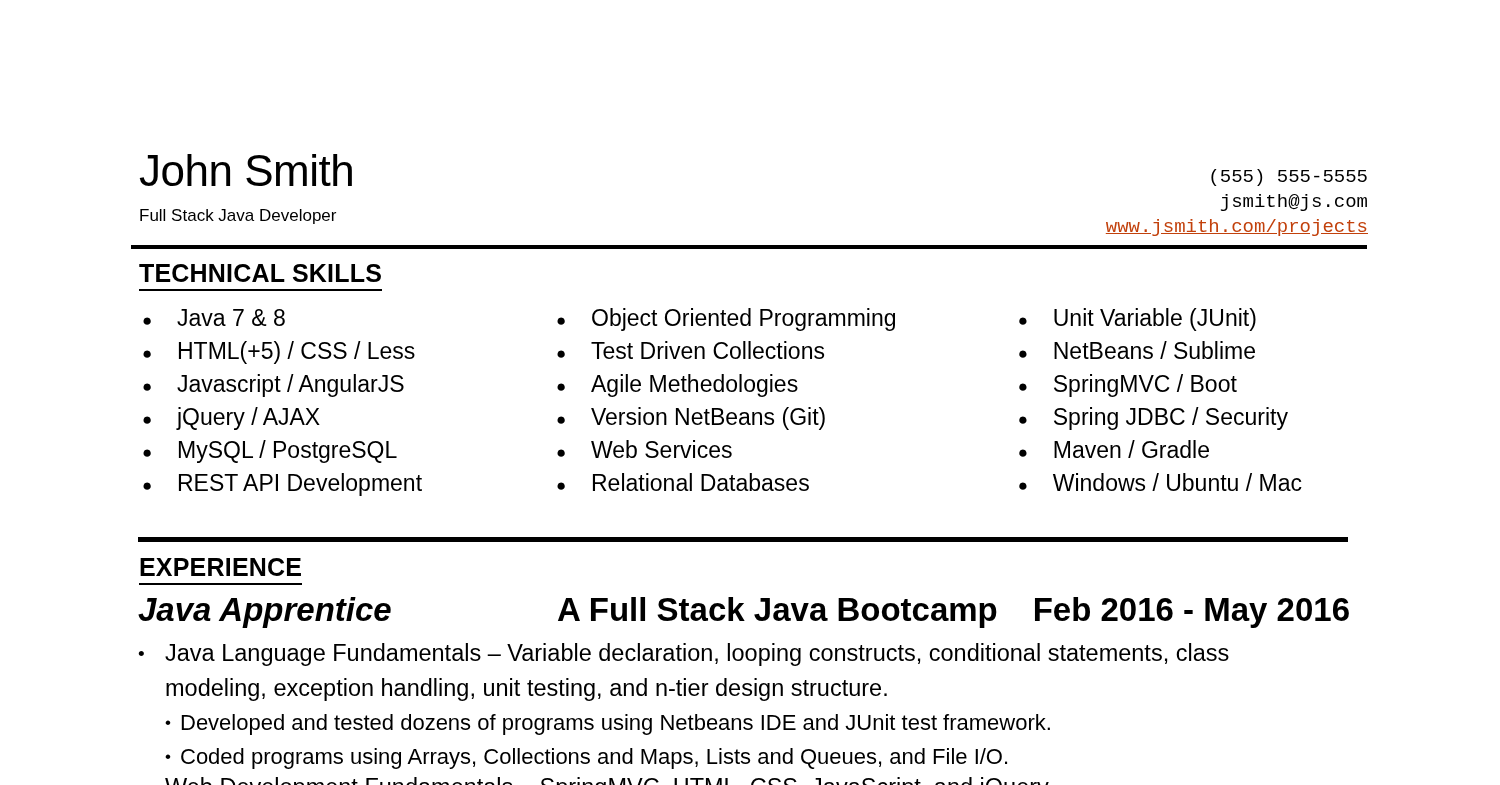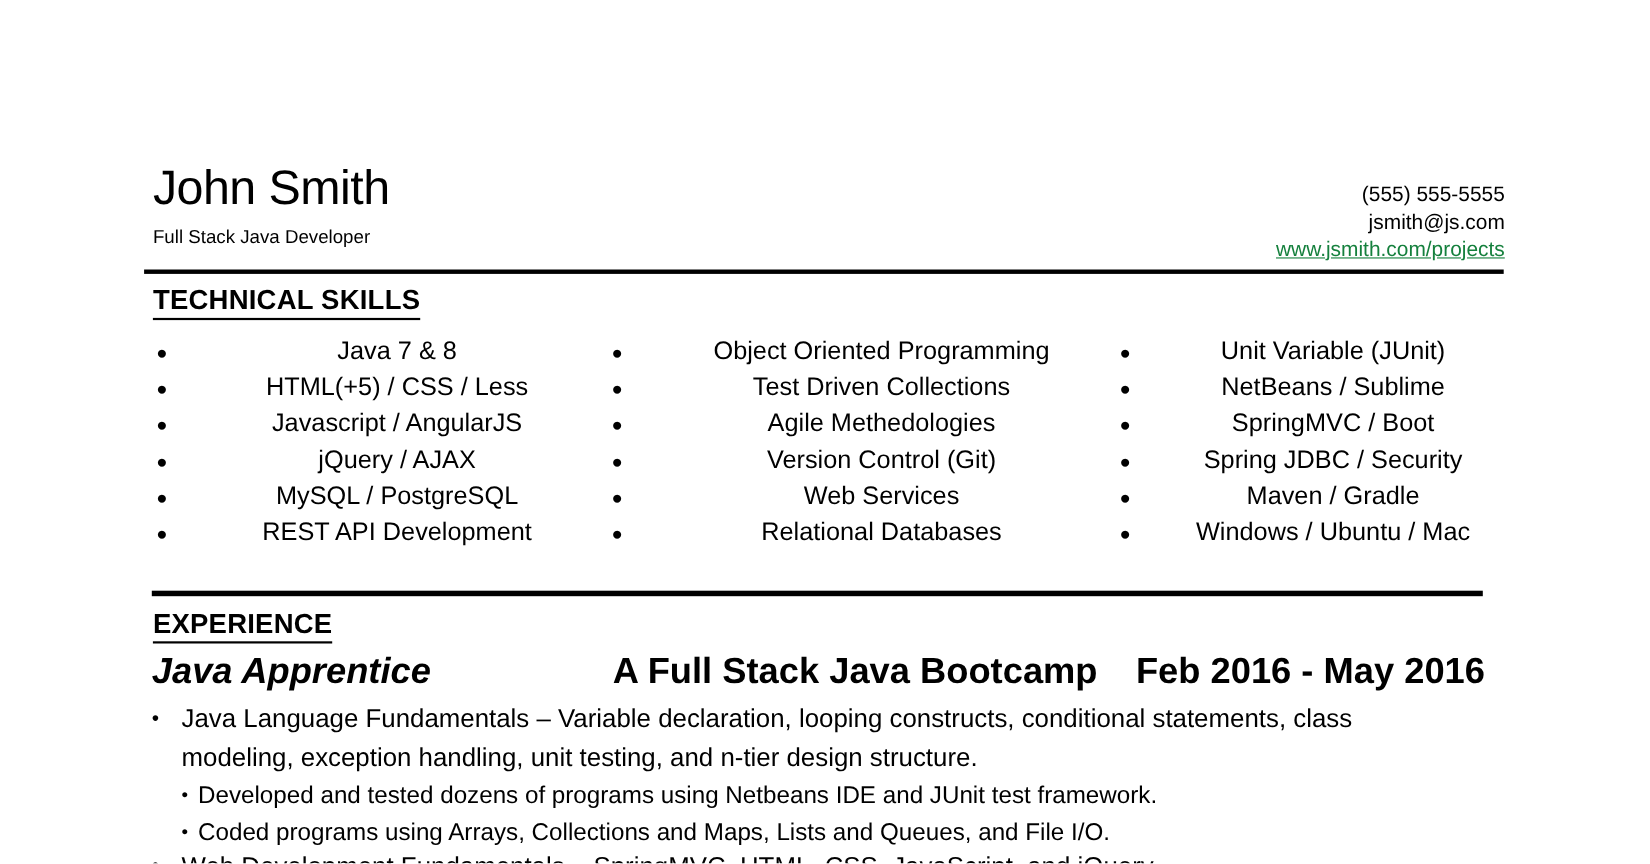--- a/index.html
+++ b/index.html
@@ -48,31 +48,32 @@
     font-size: 17px;
     line-height: 22px;
     margin-top: 6px;
     white-space: nowrap;
   }
   .contact-block {
     position: absolute;
     right: 0;
     top: 22px;
     text-align: right;
+    font-family: Liberation Mono, monospace;
   }
   .contact-line {
     font-size: 19px;
     line-height: 25px;
     white-space: nowrap;
   }
   .contact-link {
     font-size: 19px;
     line-height: 25px;
     white-space: nowrap;
-    color: #15803d;
+    color: #c2410c;
     text-decoration: underline;
     display: inline-block;
     cursor: pointer;
   }
 
   
   .rule {
     position: absolute;
     background: #000000;
   }
@@ -132,21 +133,21 @@
     font-size: 23px;
     line-height: 33px;
     white-space: nowrap;
   }
   .skill-bullet {
     width: 35px;
     flex: 0 0 35px;
     font-size: 17px;
     line-height: 33px;
   }
-  .skill-text { flex: 1 1 auto; text-align: center; }
+  .skill-text { flex: 1 1 auto; }
 
   
   .job-row {
     position: absolute;
     left: 138px;
     top: 592px;
     width: 1212px;
     height: 36px;
     font-size: 33px;
     line-height: 36px;
@@ -278,21 +279,21 @@
       <div class="skill-item">
         <span class="skill-bullet">●</span>
         <span class="skill-text">Test Driven Collections</span>
       </div>
       <div class="skill-item">
         <span class="skill-bullet">●</span>
         <span class="skill-text">Agile Methedologies</span>
       </div>
       <div class="skill-item">
         <span class="skill-bullet">●</span>
-        <span class="skill-text">Version Control (Git)</span>
+        <span class="skill-text">Version NetBeans (Git)</span>
       </div>
       <div class="skill-item">
         <span class="skill-bullet">●</span>
         <span class="skill-text">Web Services</span>
       </div>
       <div class="skill-item">
         <span class="skill-bullet">●</span>
         <span class="skill-text">Relational Databases</span>
       </div>
     </div>

